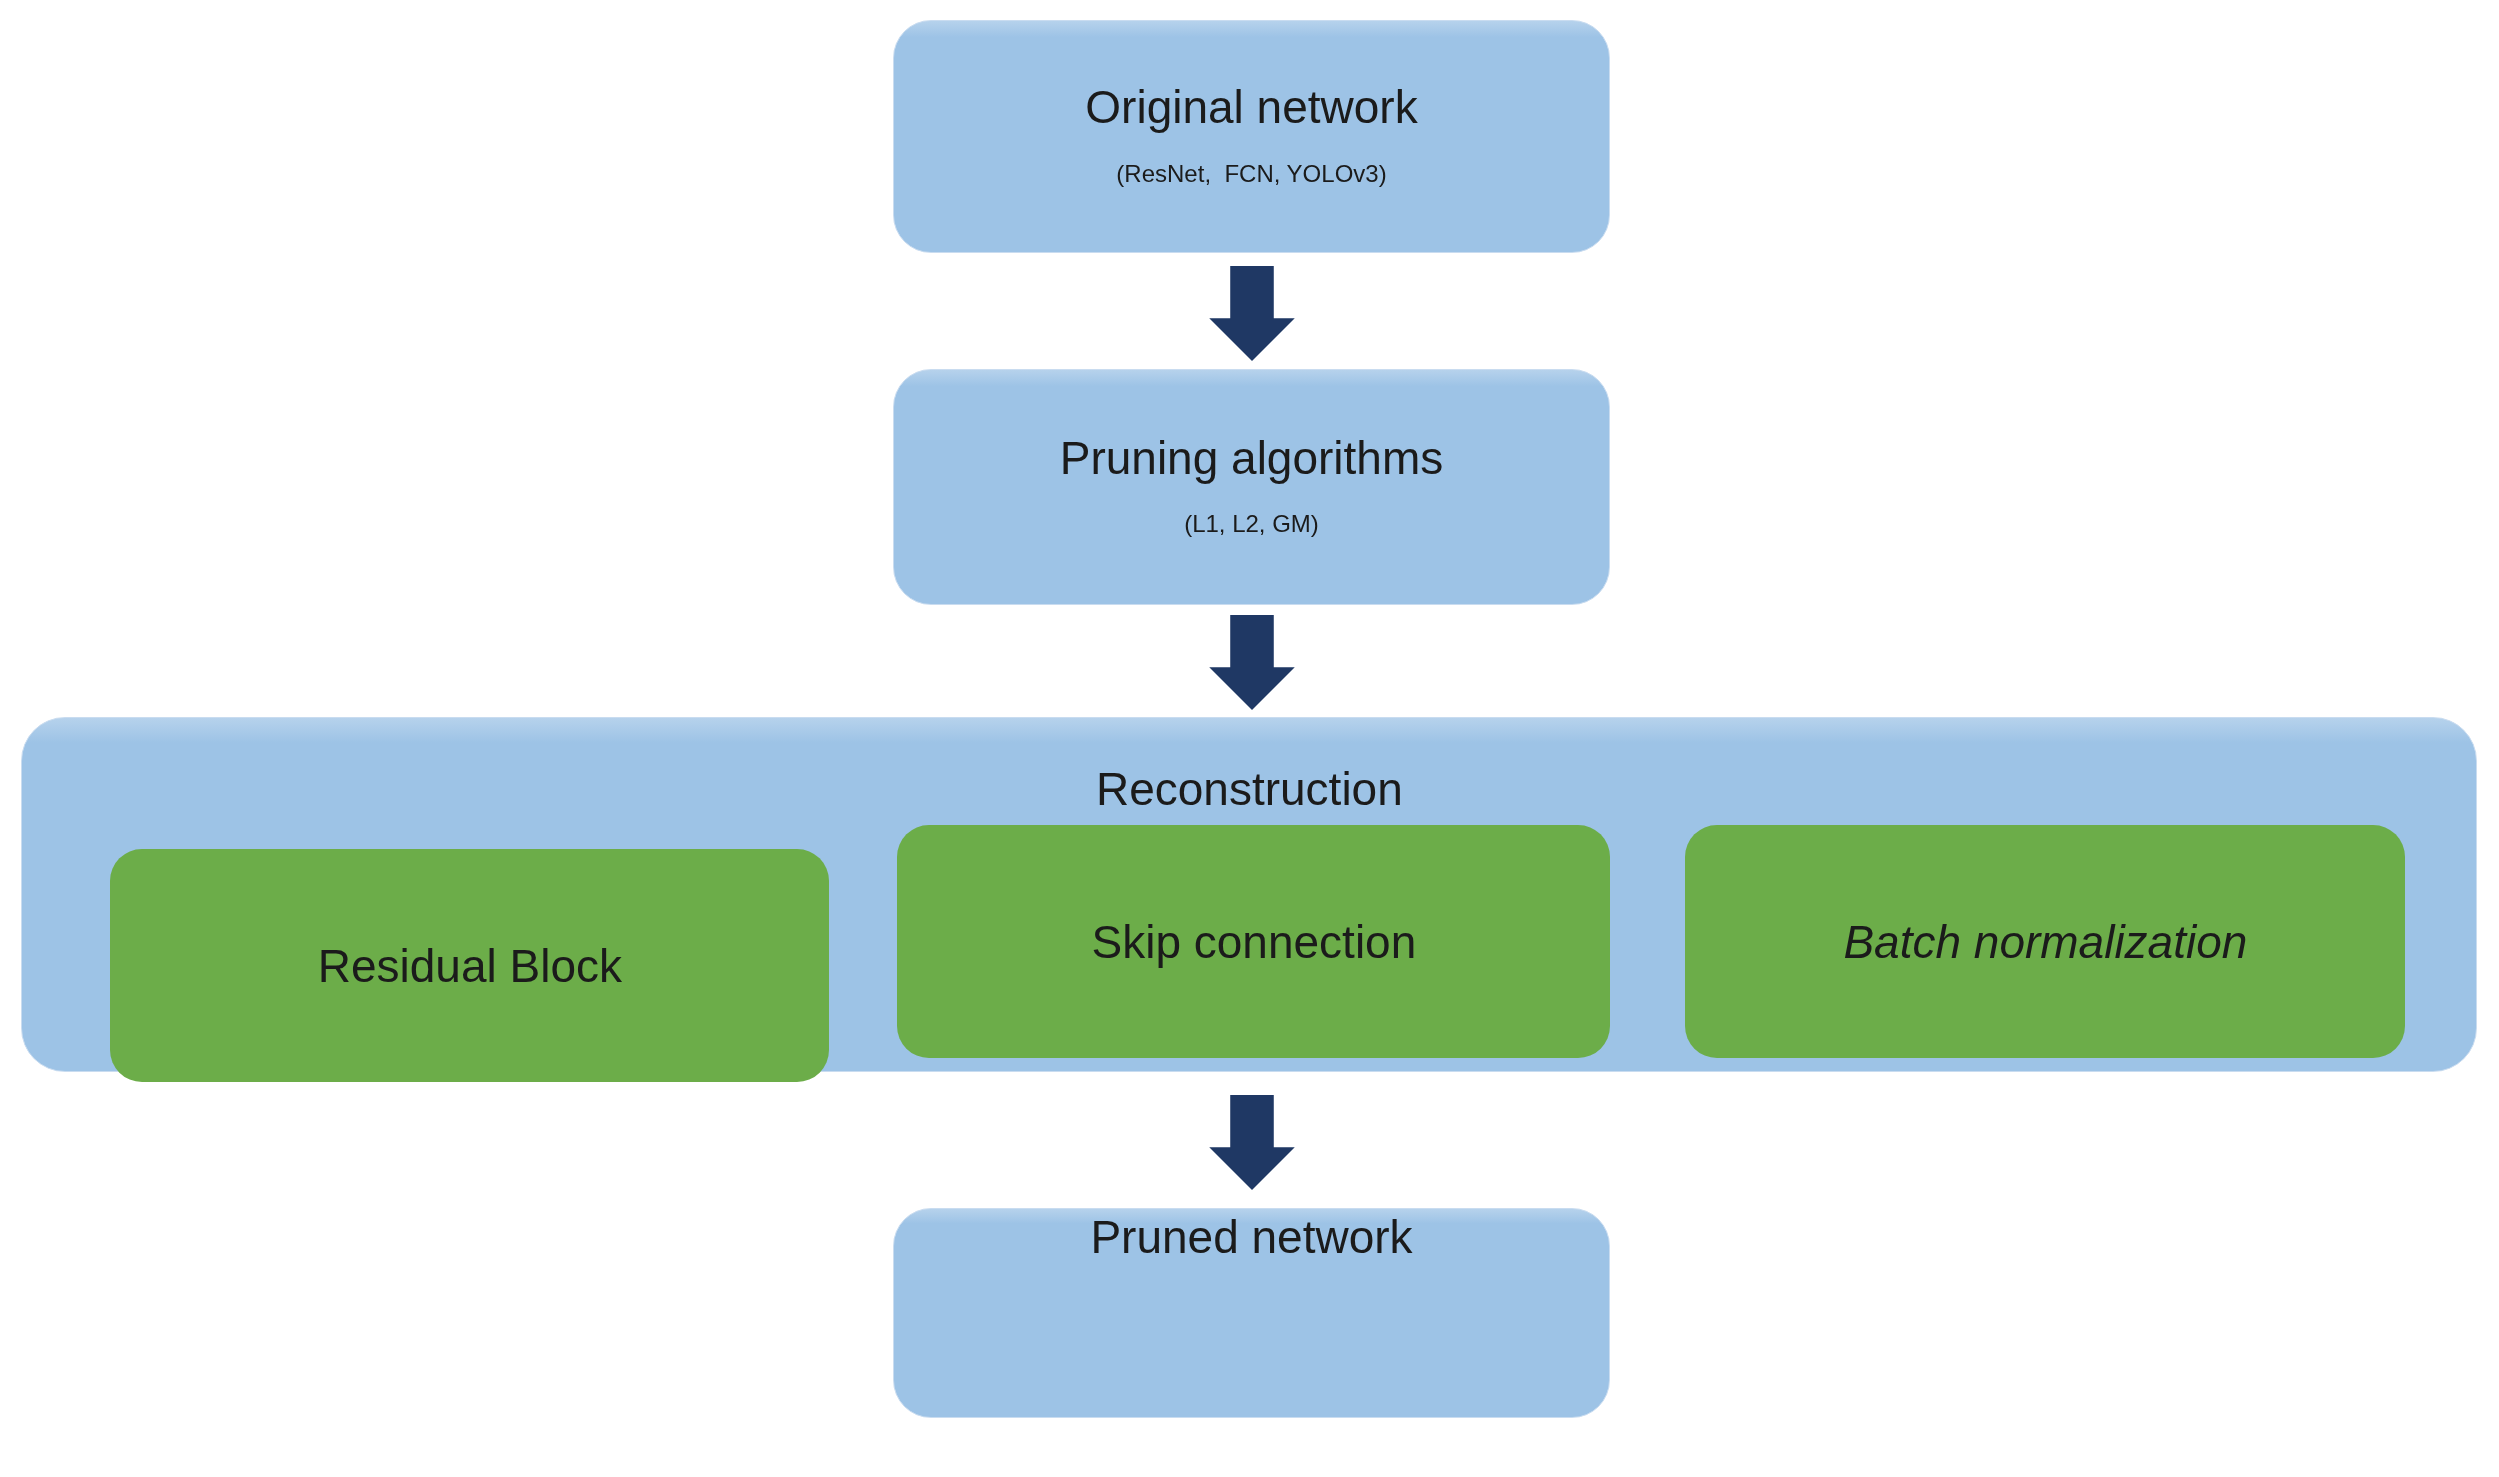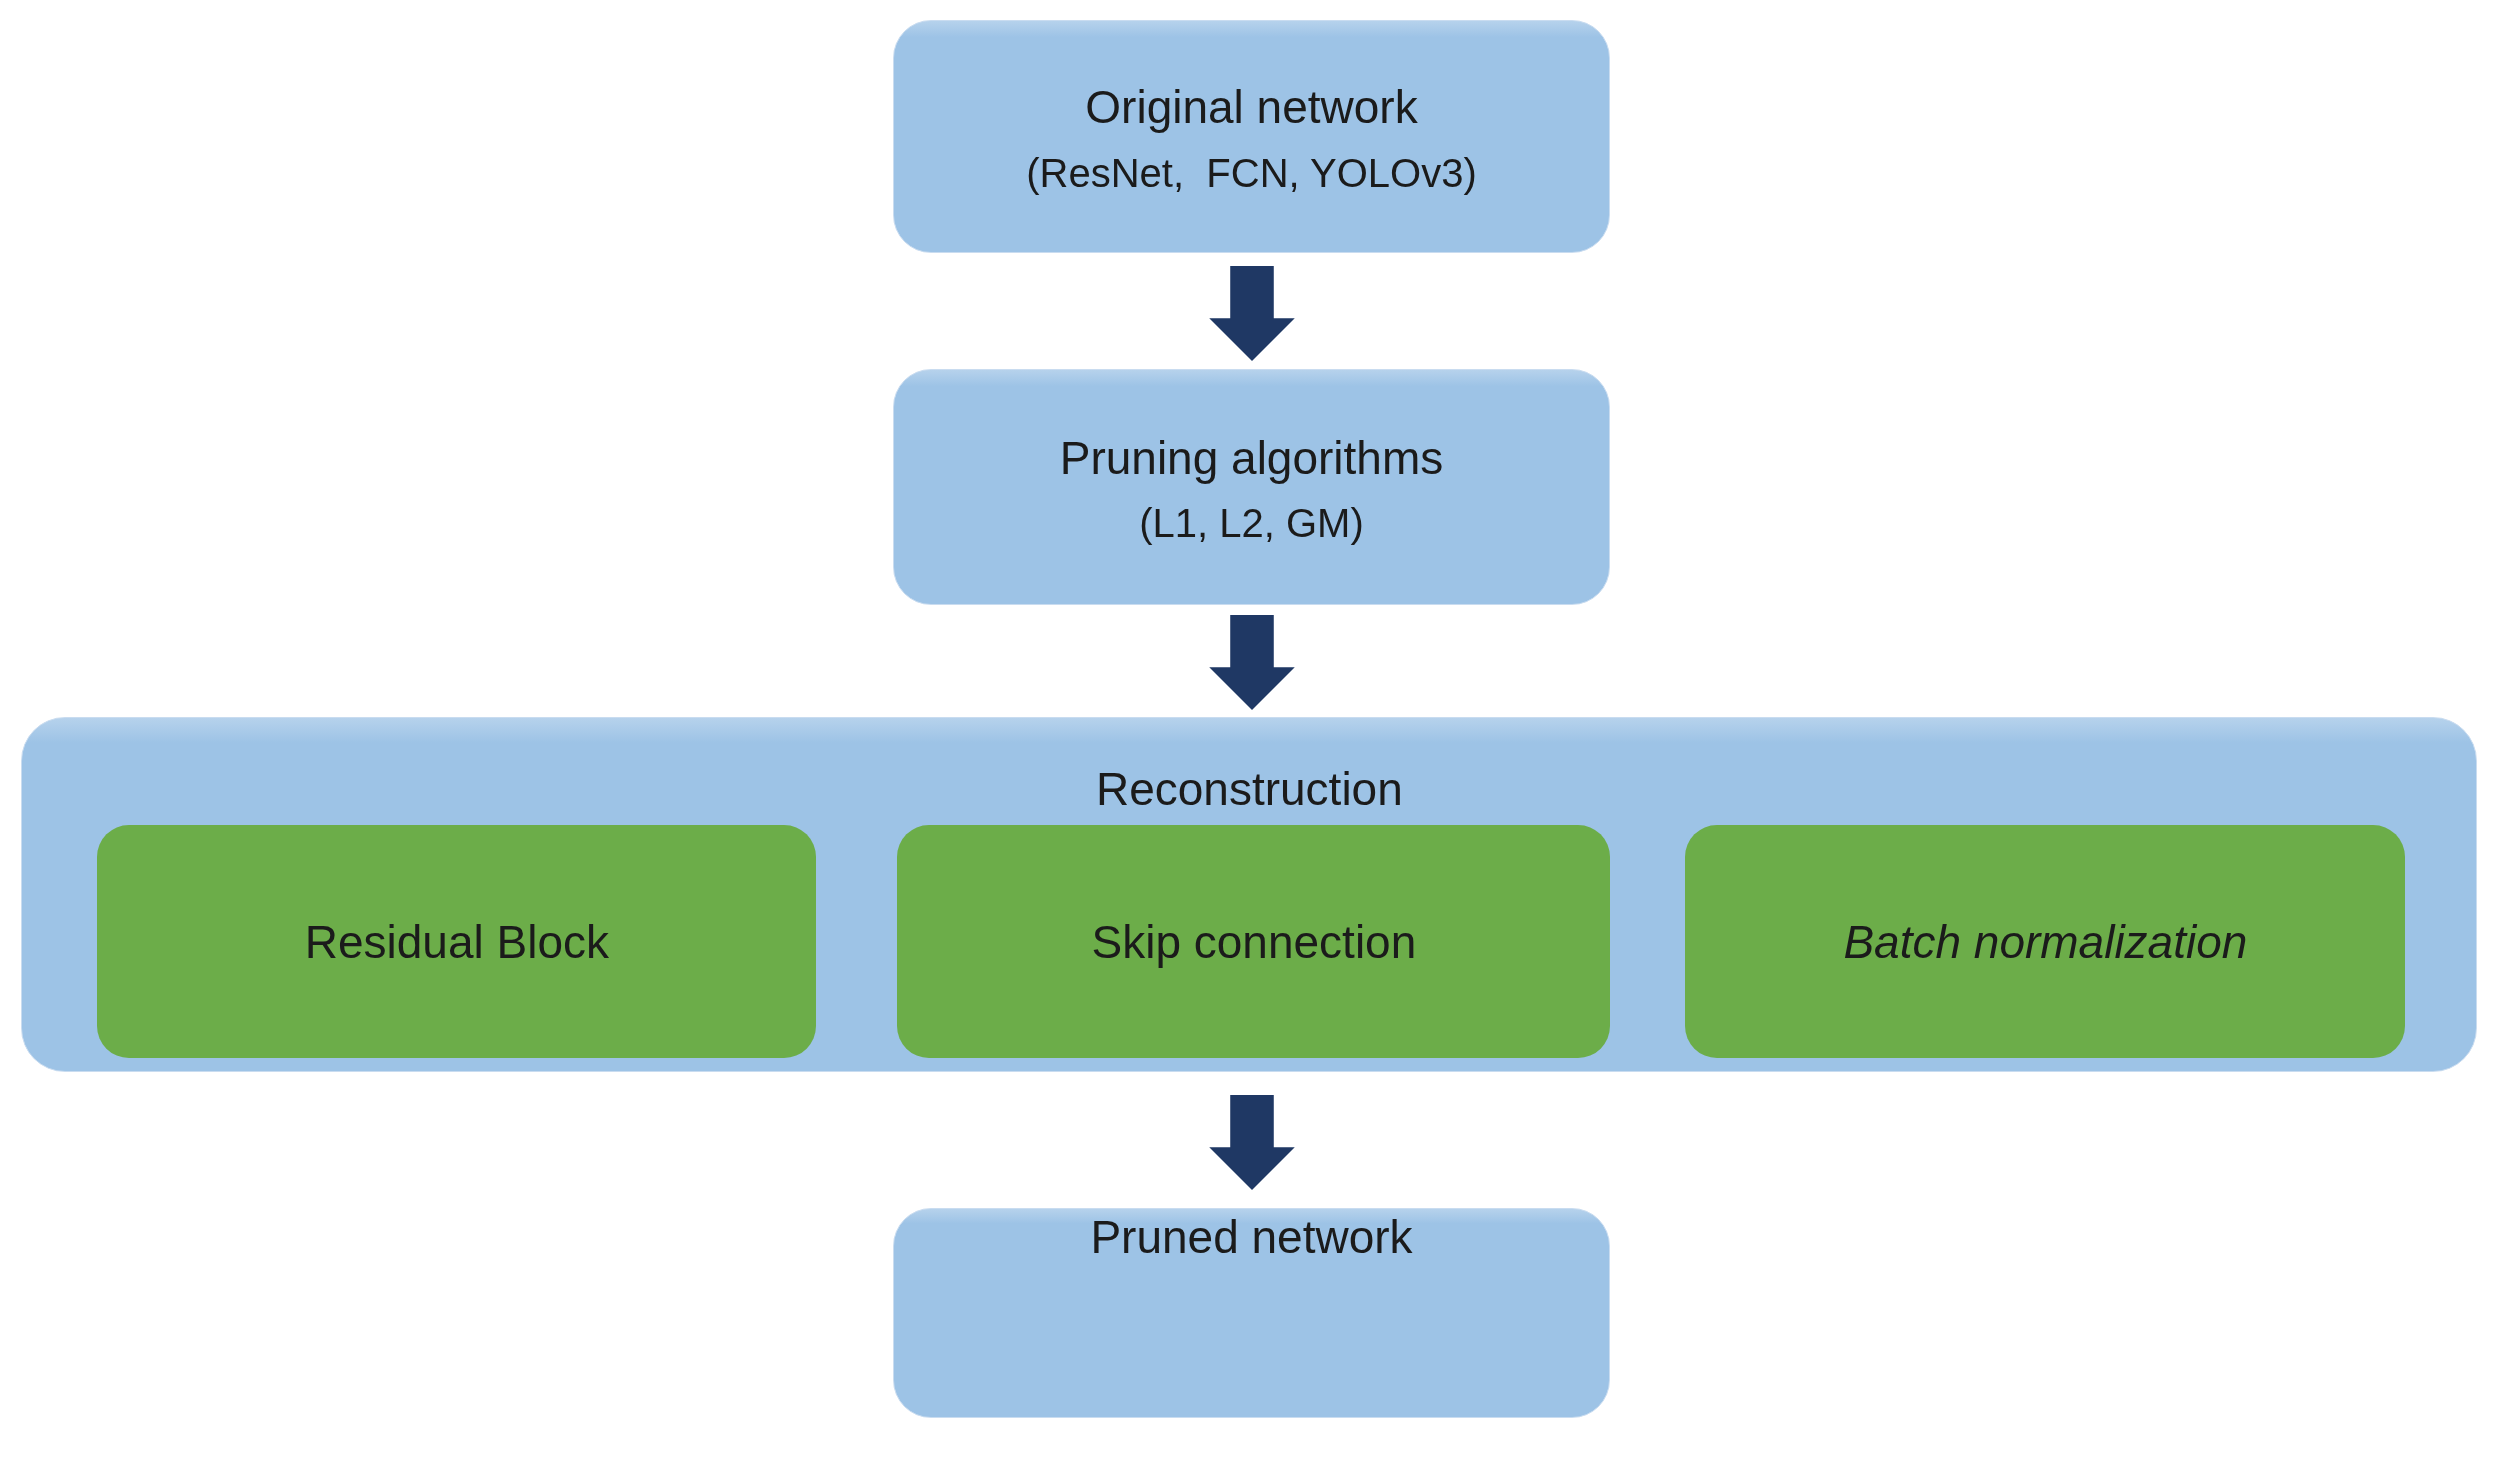--- a/index.html
+++ b/index.html
@@ -38,21 +38,21 @@
     align-items: center;
     justify-content: center;
     gap: 17.5px;
   }
   .title {
     font-size: 46px;
     line-height: 56px;
     white-space: pre-wrap;
   }
   .subtitle {
-    font-size: 40px;
+    font-size: 24px;
     line-height: 41px;
     white-space: pre-wrap;
   }
   .node-a { left: 893px; top: 20px;  width: 717px; height: 233px; }
   .node-b { left: 893px; top: 369px; width: 717px; height: 236px; text-align: right; }
   .node-d {
     left: 893px; top: 1208px; width: 717px; height: 210px;
     display: flex; justify-content: center;
   }
   .node-recon {
@@ -68,21 +68,21 @@
   .green {
     position: absolute;
     top: 107px;
     height: 233px;
     background: var(--box-green);
     border-radius: 32px;
     display: flex; align-items: center; justify-content: center;
     font-size: 46px;
     line-height: 56px;
   }
-  .g1 { left: 75px;   width: 719px; }
+  .g1 { left: 88px;   width: 719px; margin-top: 24px; }
   .g2 { left: 875px; width: 713px; }
   .g3 { left: 1663px; width: 720px; font-style: italic; }
   .arrow {
     position: absolute;
     left: 1209px;
     width: 86px; height: 95px;
     display: block;
   }
   .arrow-1 { top: 266px; }
   .arrow-2 { top: 615px; }

